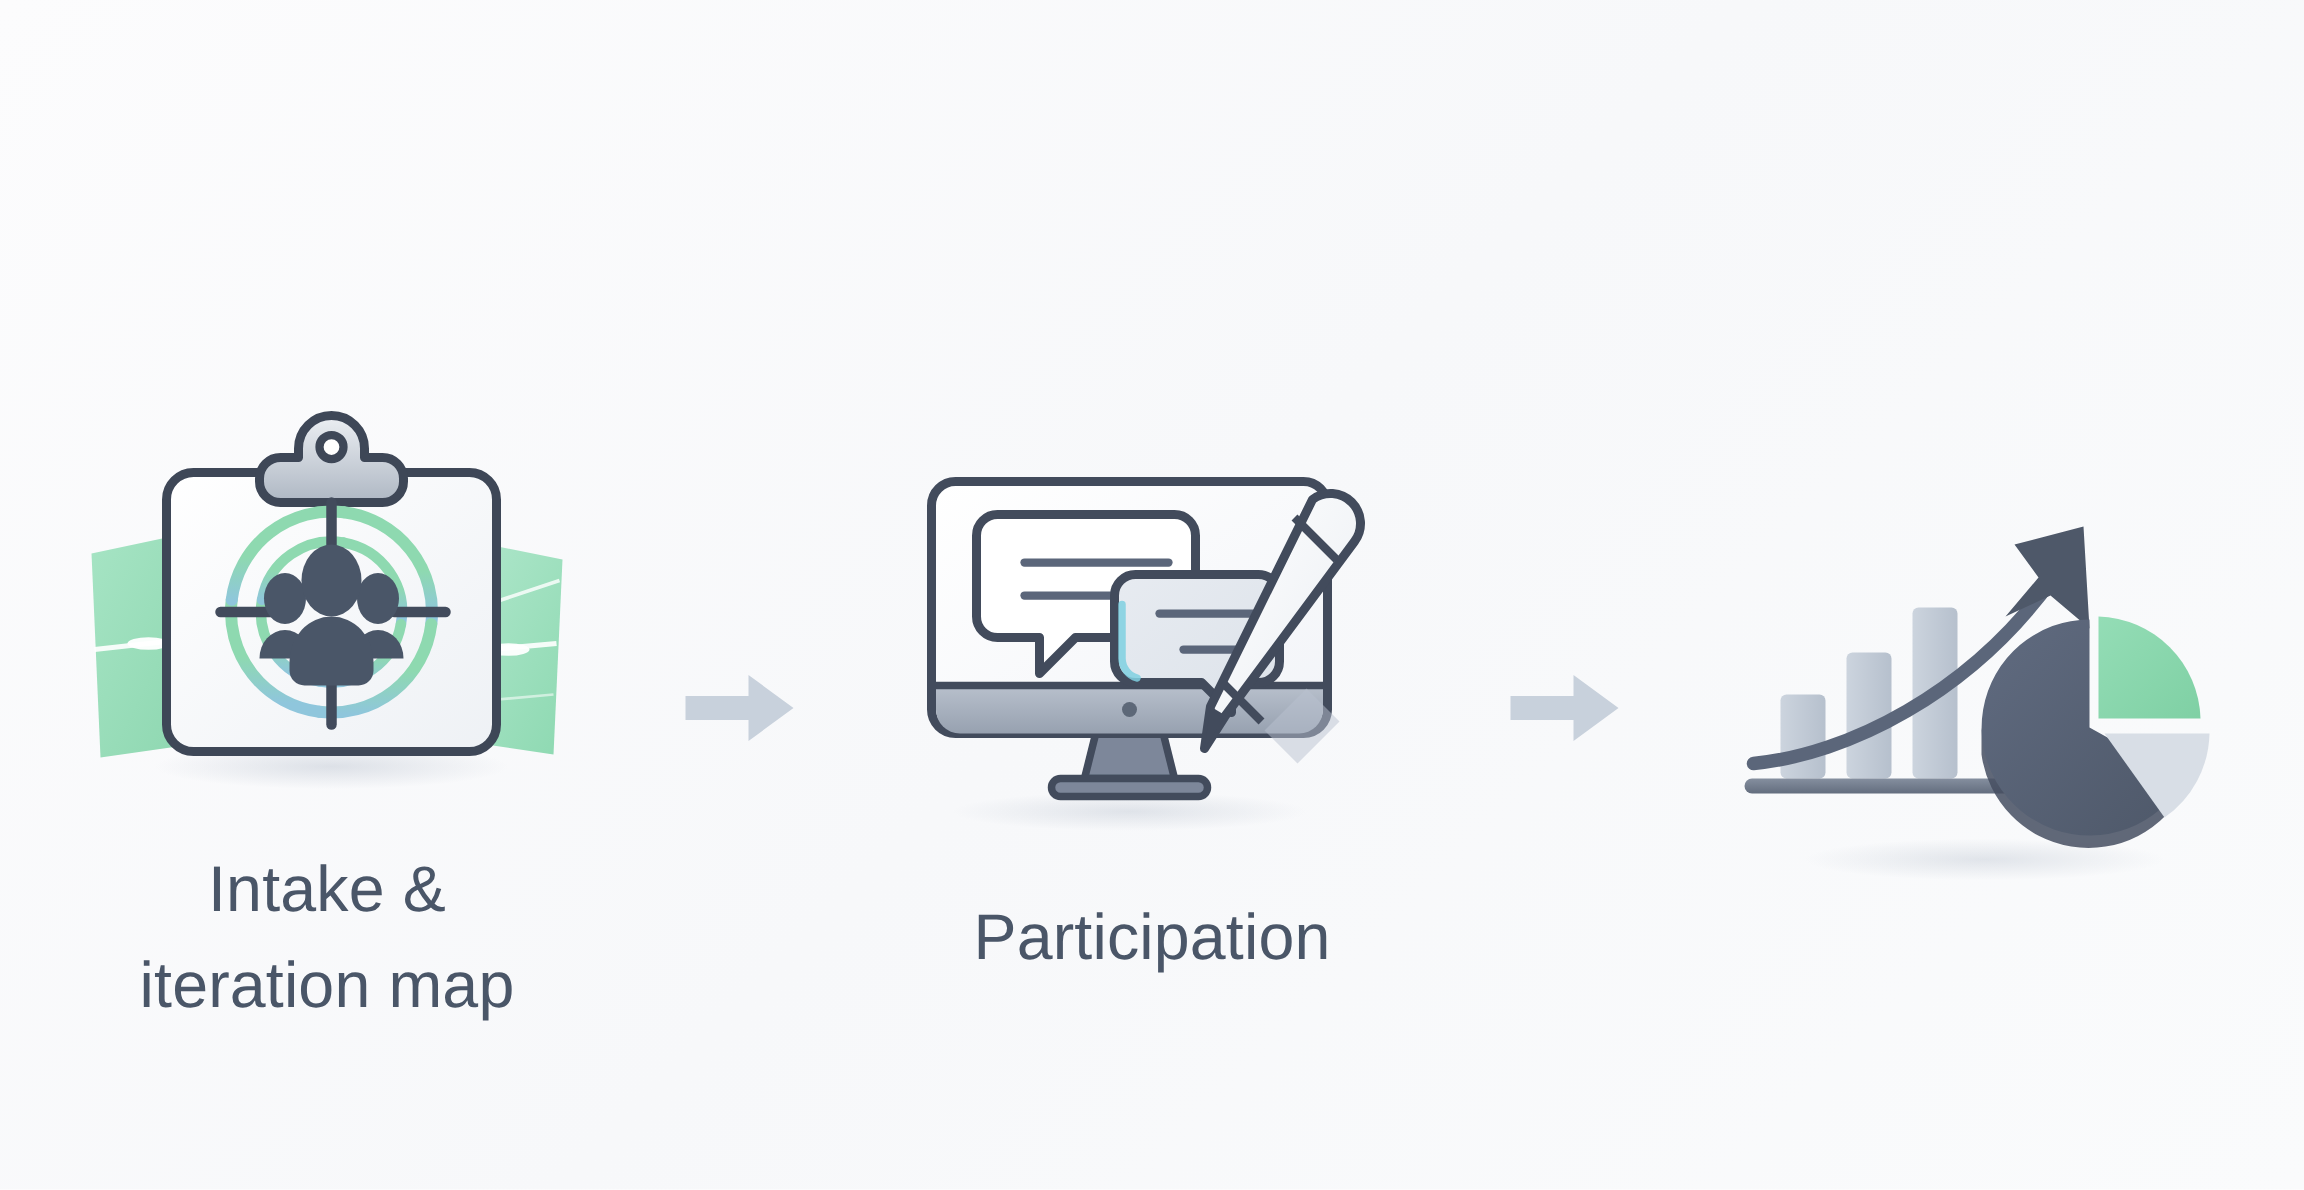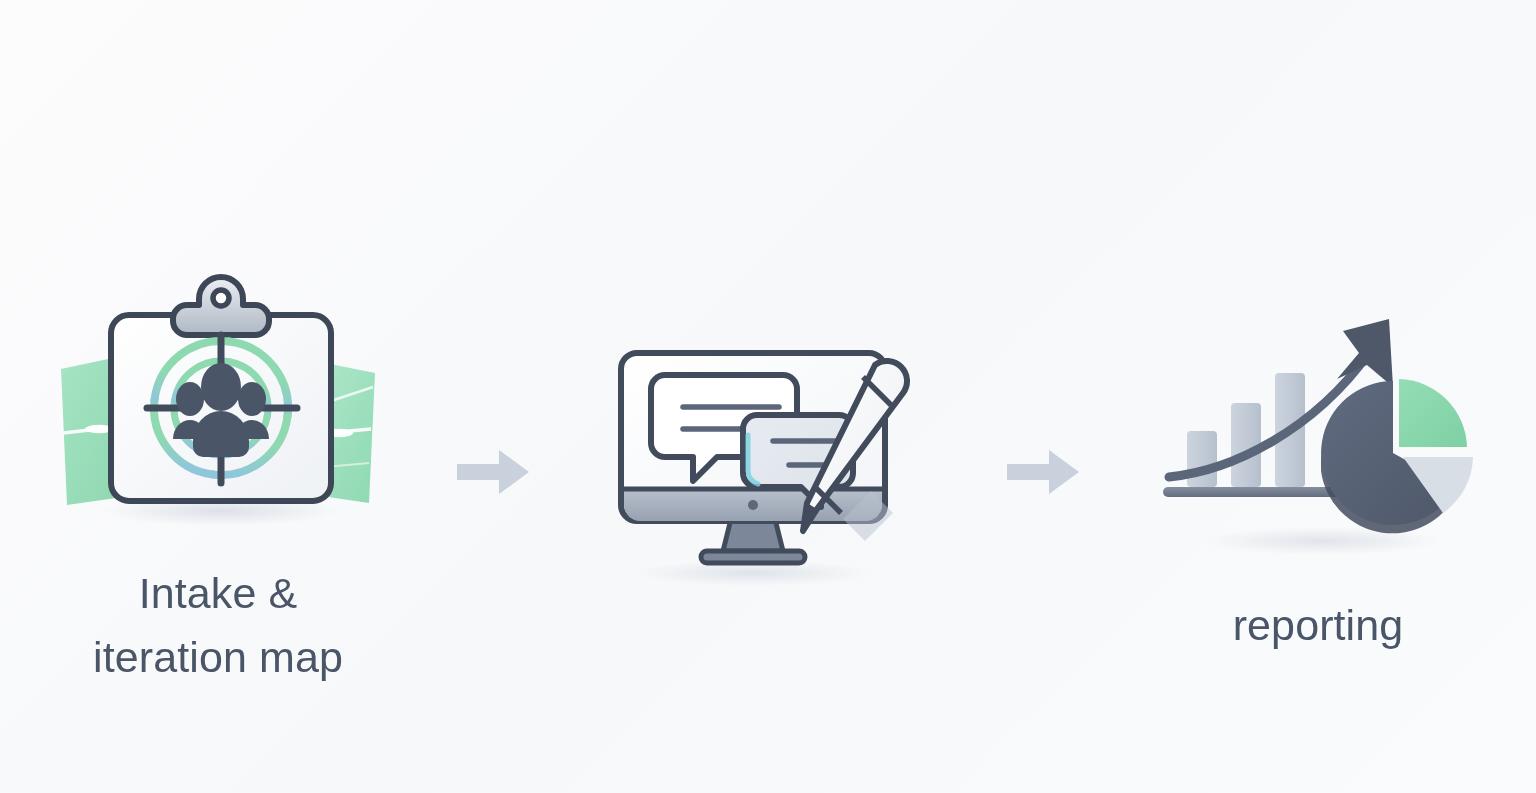--- a/index.html
+++ b/index.html
@@ -232,20 +232,21 @@
         <g>
           <path d="M240 196 L268 168 L290 190 L262 218 Z" fill="#b9c2cf" opacity="0.5"></path>
           <path d="M272 42 a20 20 0 0 1 28 28 L214 186 L200 208 L204 180 Z" fill="url(#s2-pencil)" stroke="#424b5c" stroke-width="6" stroke-linejoin="round"></path>
           <path d="M204 180 L200 208 L214 186 Z" fill="#424b5c"></path>
           <path d="M260 54 L288 82" stroke="#424b5c" stroke-width="5.5" fill="none"></path>
           <path d="M212 164 L238 190" stroke="#424b5c" stroke-width="5.5" fill="none"></path>
         </g>
       </svg>
     </div>
     <div class="step-caption">
+      <span class="caption-line">Participation</span>
     </div>
   </div>
 
   <div class="connector">
     <svg width="80" height="60" viewBox="0 0 80 60" xmlns="http://www.w3.org/2000/svg">
       <path d="M4 22 L46 22 L46 8 L76 30 L46 52 L46 38 L4 38 Z" fill="#c8d1dc"></path>
     </svg>
   </div>
 
   <div class="step">
@@ -295,17 +296,16 @@
 
           <path d="M240 162 L240 90 A72 72 0 1 0 303 197 Z" fill="url(#s3-pieDark)"></path>
 
           <path d="M246 156 L246 88 A70 70 0 0 1 314 156 Z" fill="url(#s3-pieGreen)"></path>
 
           <path d="M250 166 L320 166 A70 70 0 0 1 290 222 Z" fill="#d8dee6"></path>
         </g>
       </svg>
     </div>
     <div class="step-caption">
-      <span class="caption-line">reporting</span>
     </div>
   </div>
 
 </div>
 
 </body></html>

